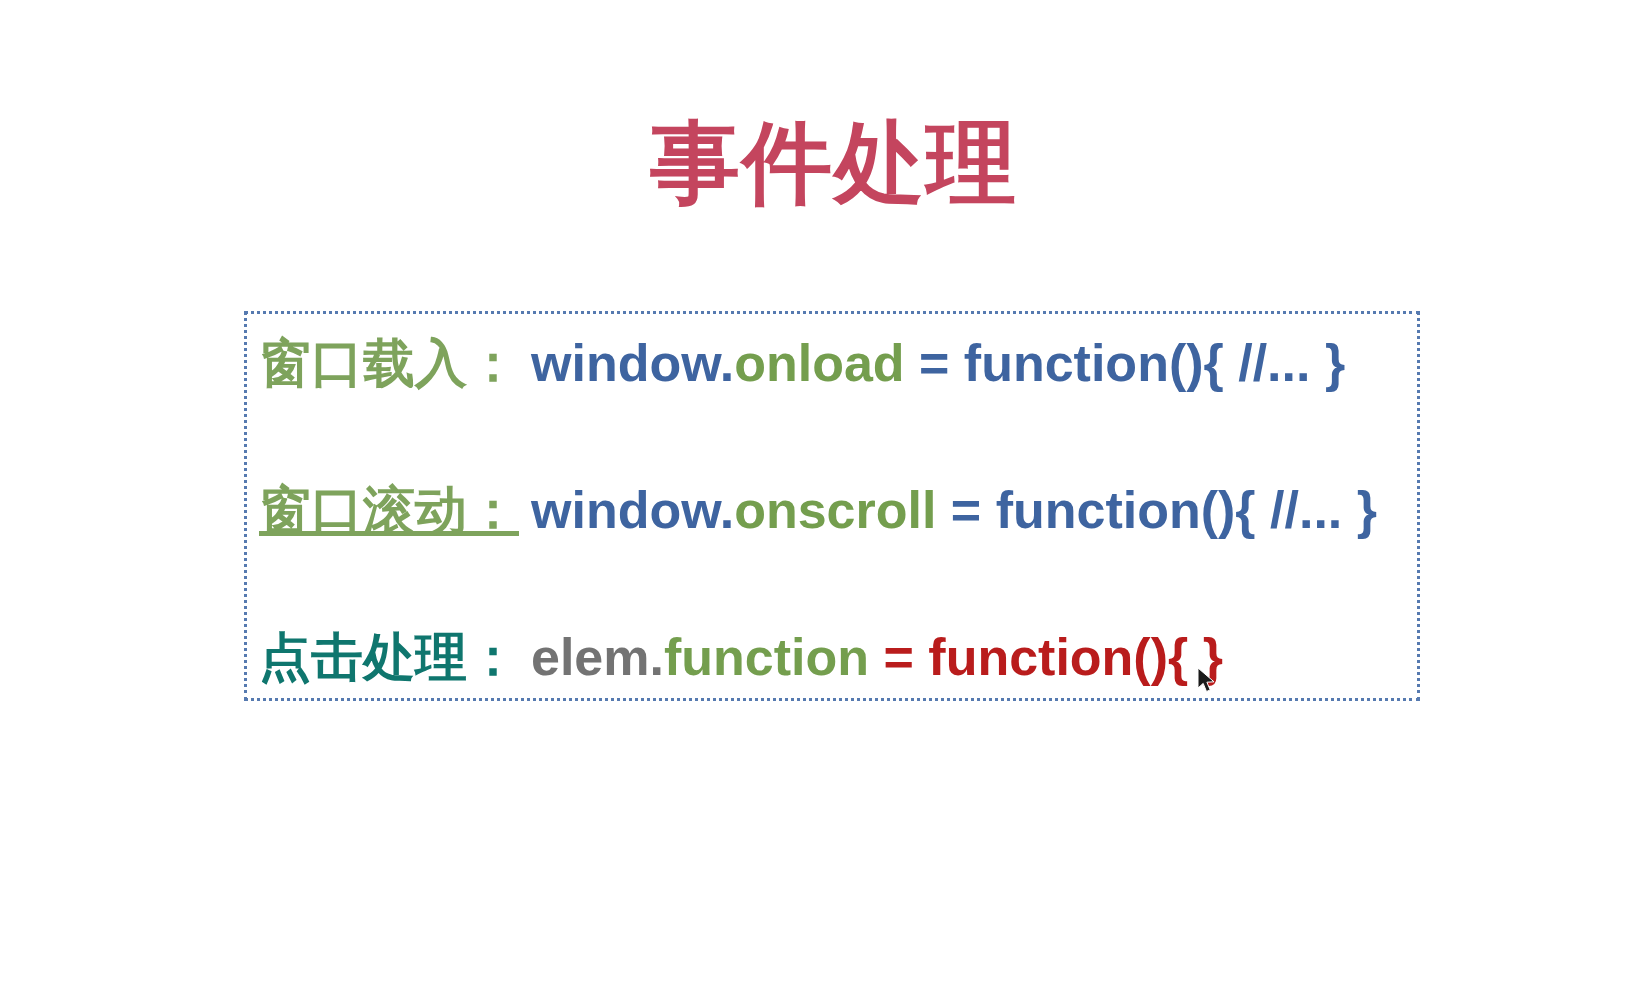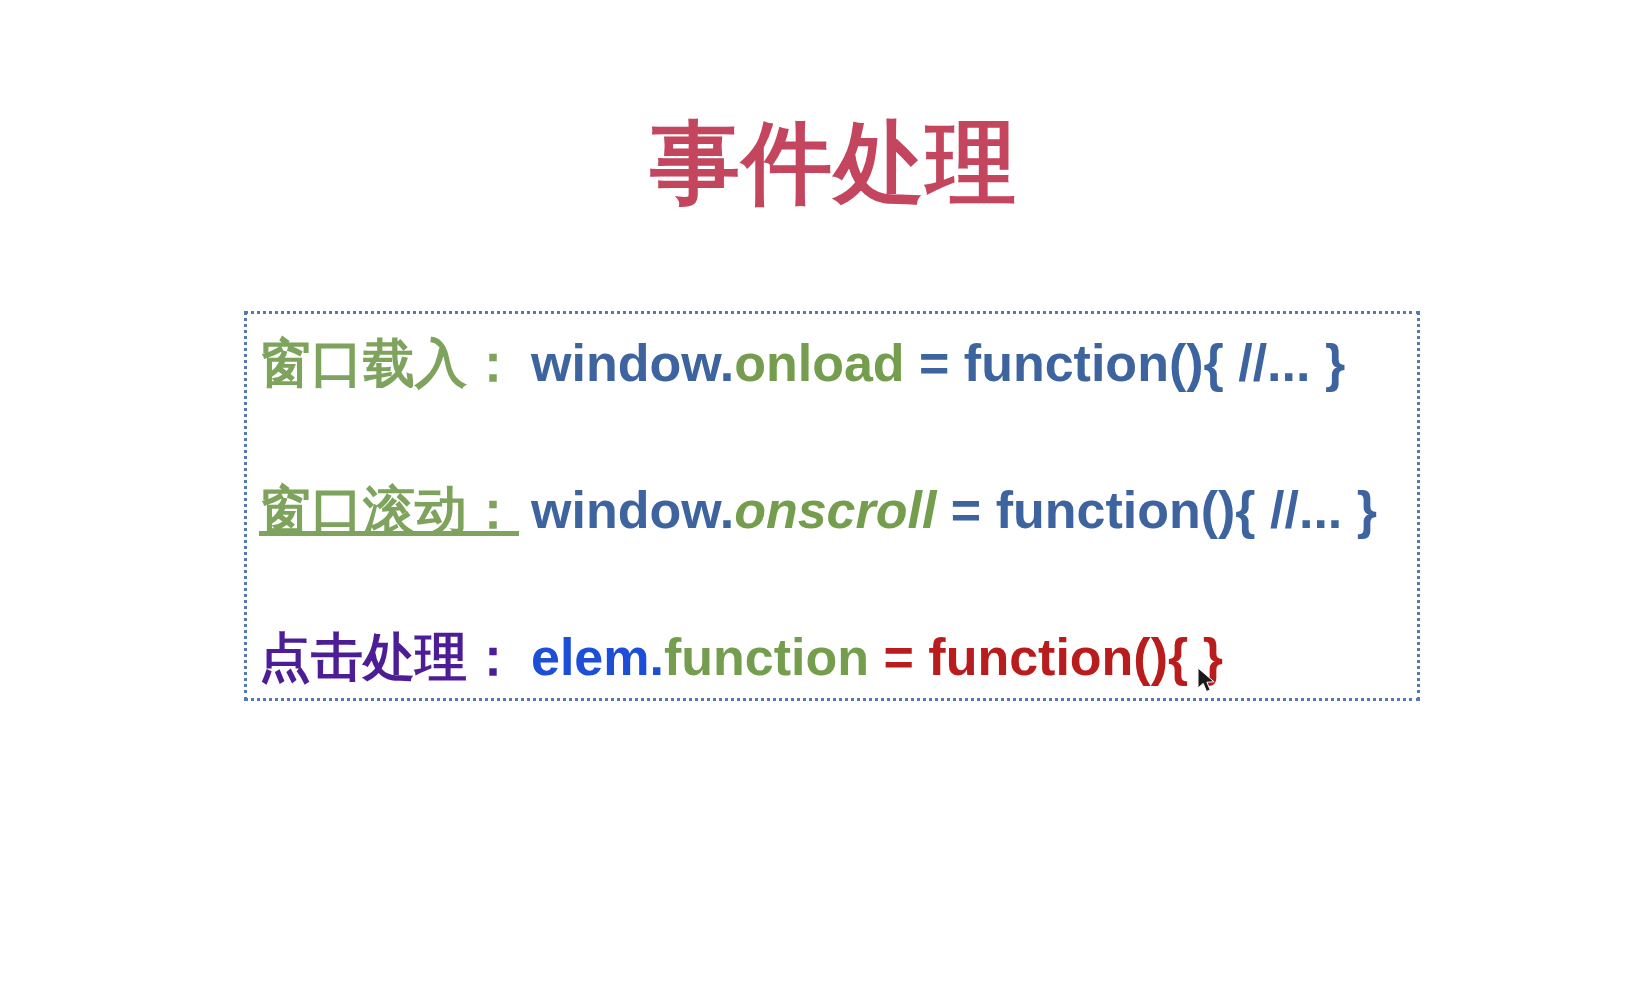--- a/index.html
+++ b/index.html
@@ -56,25 +56,25 @@
 
   <h1 class="slide-title" style="color: rgb(196, 69, 94);">事件处理</h1>
 
   <div class="code-box">
 
     <div class="code-line">
       <span class="label" style="color: rgb(126, 163, 92);">窗口载入：</span><span class="seg" style="color: rgb(62, 100, 160);">window.</span><span class="seg" style="color: rgb(116, 158, 78);">onload</span><span class="seg" style="color: rgb(62, 100, 160);"> = function(){ //... }</span>
     </div>
 
     <div class="code-line">
-      <span class="label" style="color: rgb(126, 163, 92); text-decoration: underline;">窗口滚动：</span><span class="seg" style="color: rgb(62, 100, 160);">window.</span><span class="seg" style="color: rgb(116, 158, 78); font-style: italic;">onscroll</span><span class="seg" style="color: rgb(62, 100, 160);"> = function(){ //... }</span>
+      <span class="label" style="color: rgb(126, 163, 92); text-decoration: underline;">窗口滚动：</span><span class="seg" style="color: rgb(62, 100, 160);">window.</span><span class="seg" style="color: rgb(116, 158, 78);">onscroll</span><span class="seg" style="color: rgb(62, 100, 160);"> = function(){ //... }</span>
     </div>
 
     <div class="code-line">
-      <span class="label" style="color: #4c1d95;">点击处理：</span><span class="seg" style="color: #1d4ed8;">elem.</span><span class="seg" style="color: rgb(116, 158, 78);">function</span><span class="seg" style="color: #b91c1c;"> = function(){ }</span>
+      <span class="label" style="color: #0f766e;">点击处理：</span><span class="seg" style="color: #737373;">elem.</span><span class="seg" style="color: rgb(116, 158, 78);">function</span><span class="seg" style="color: #b91c1c;"> = function(){ }</span>
     </div>
 
   </div>
 
   <svg class="mouse-cursor" viewBox="0 0 20 27" xmlns="http://www.w3.org/2000/svg">
     <polygon points="1,0 1,20 6.2,15.4 9.5,23.5 13.2,21.9 9.9,14.2 17,13.8" fill="#1a1a1a" stroke="#ffffff" stroke-width="1"></polygon>
   </svg>
 
 </div>
 

